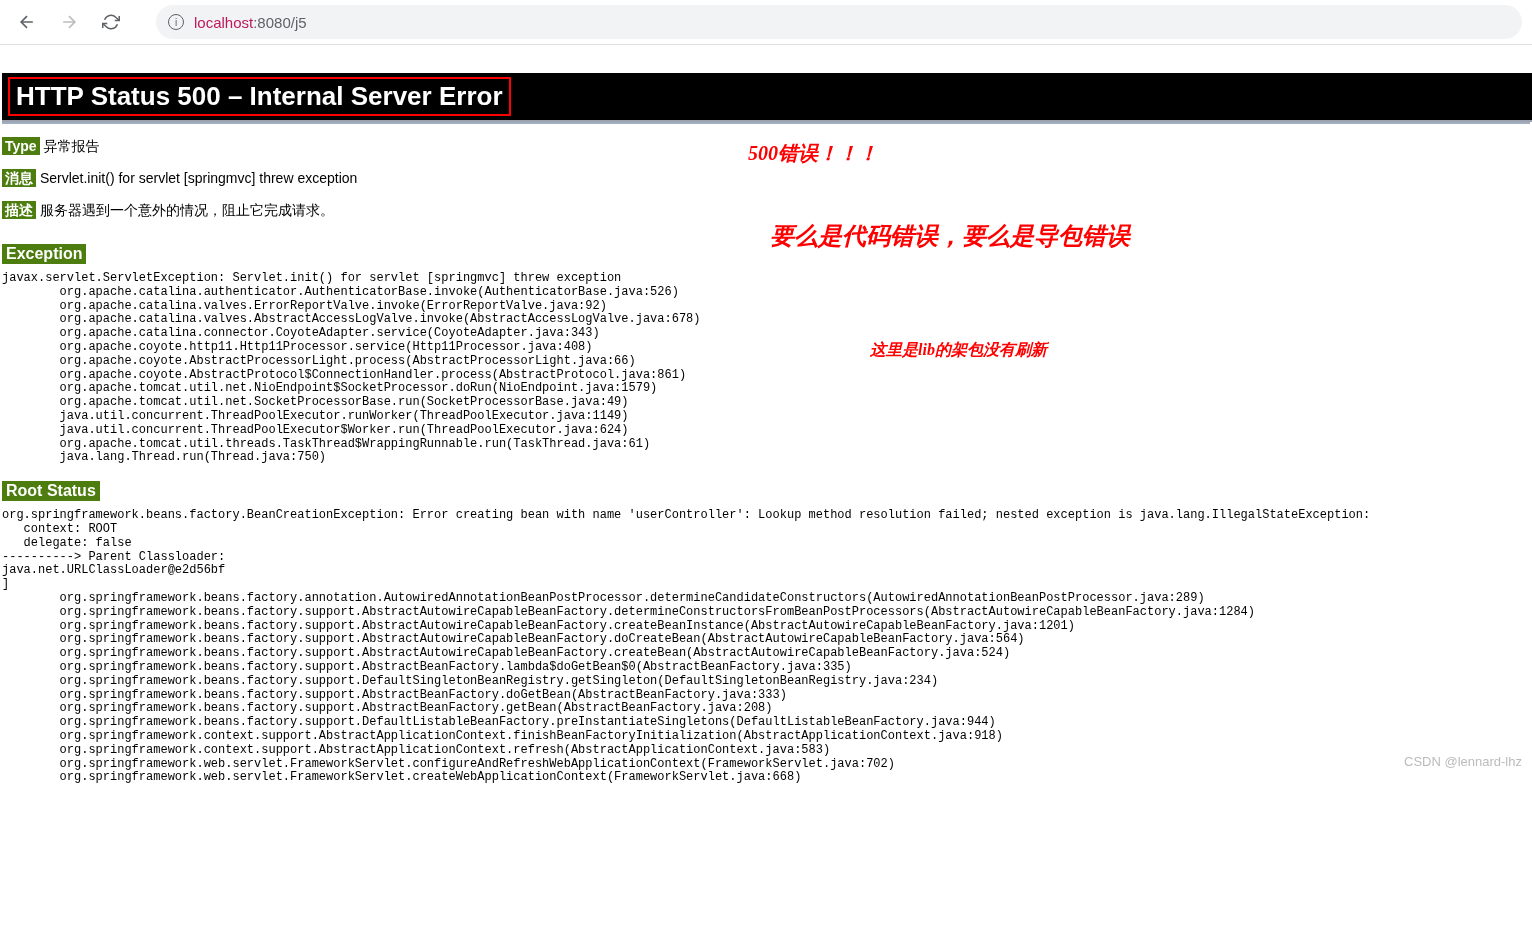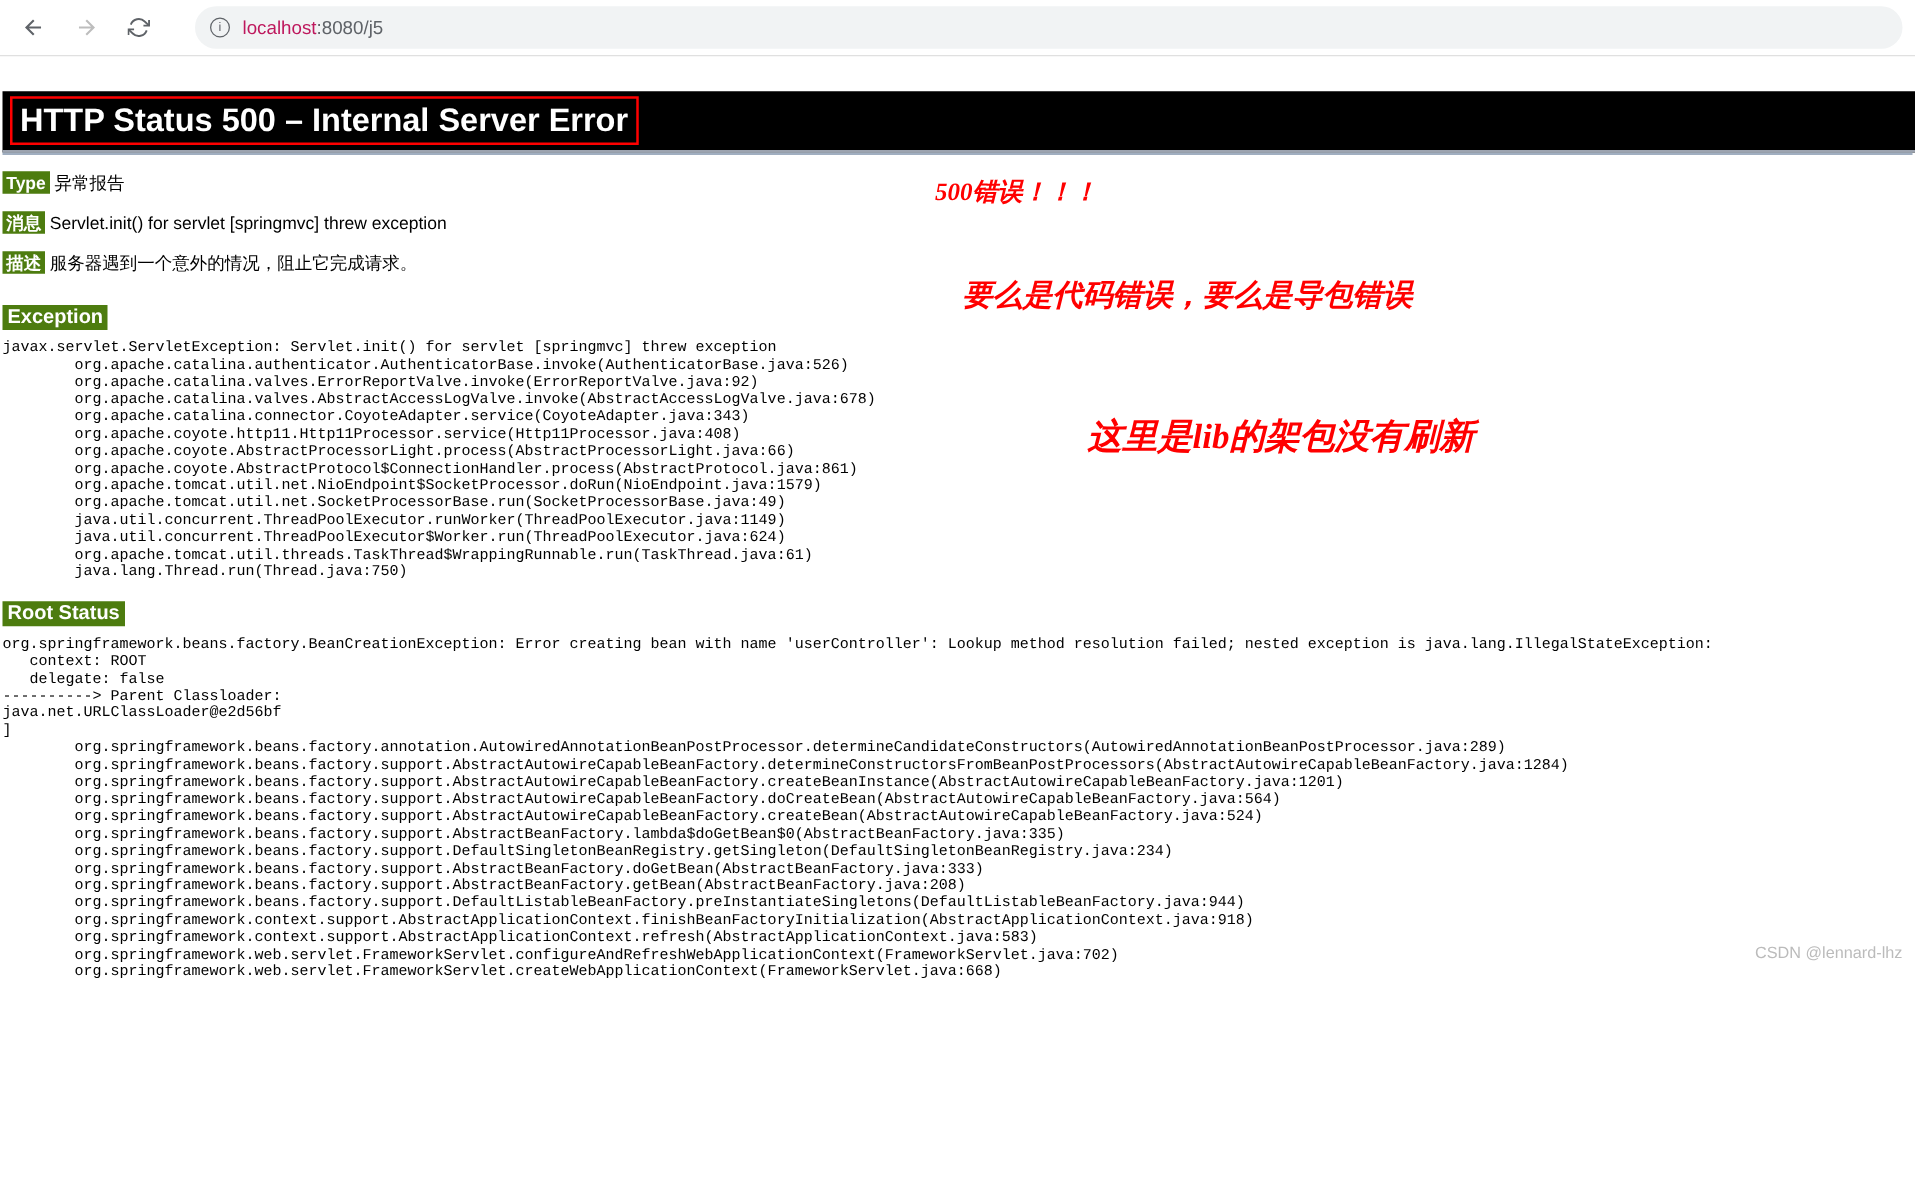--- a/index.html
+++ b/index.html
@@ -18,21 +18,21 @@
 .highlight-box { border: 2px solid #ff0000; padding: 2px 6px; display: inline-block; }
 .hr { border: none; border-top: 2px solid #a0aec0; margin: 0 2px; }
 .info-block { padding: 14px 2px 4px 2px; }
 .info-line { margin-bottom: 14px; font-size: 14px; }
 .label { background: #4d7c0f; color: #fff; padding: 1px 3px; font-weight: bold; font-size: 14px; }
 .section-header { background: #4d7c0f; color: #fff; padding: 1px 4px; font-weight: bold; font-size: 16px; display: inline-block; margin: 6px 0 8px 2px; }
 pre { font-family: 'Courier New', monospace; font-size: 12px; line-height: 1.15; white-space: pre; padding: 0 2px; margin-bottom: 10px; }
 .annotation { position: absolute; color: #ff0000; font-style: italic; font-family: 'SimSun', serif; font-weight: bold; }
 .ann1 { top: 140px; left: 720px; font-size: 20px; margin-left: 28px; }
 .ann2 { top: 220px; left: 770px; font-size: 24px; }
-.ann3 { top: 330px; left: 870px; font-size: 28px; }
+.ann3 { top: 340px; left: 870px; font-size: 16px; }
 .watermark { position: absolute; bottom: 26px; right: 10px; color: #bbb; font-size: 13px; }
 </style>
 </head>
 <body>
 
 <div class="browser-bar">
   <div class="nav-btn">
     <svg width="20" height="20" viewBox="0 0 24 24" fill="none" stroke="#5f6368" stroke-width="2">
         <path d="M19 12H5M12 19l-7-7 7-7"></path>
       </svg>

